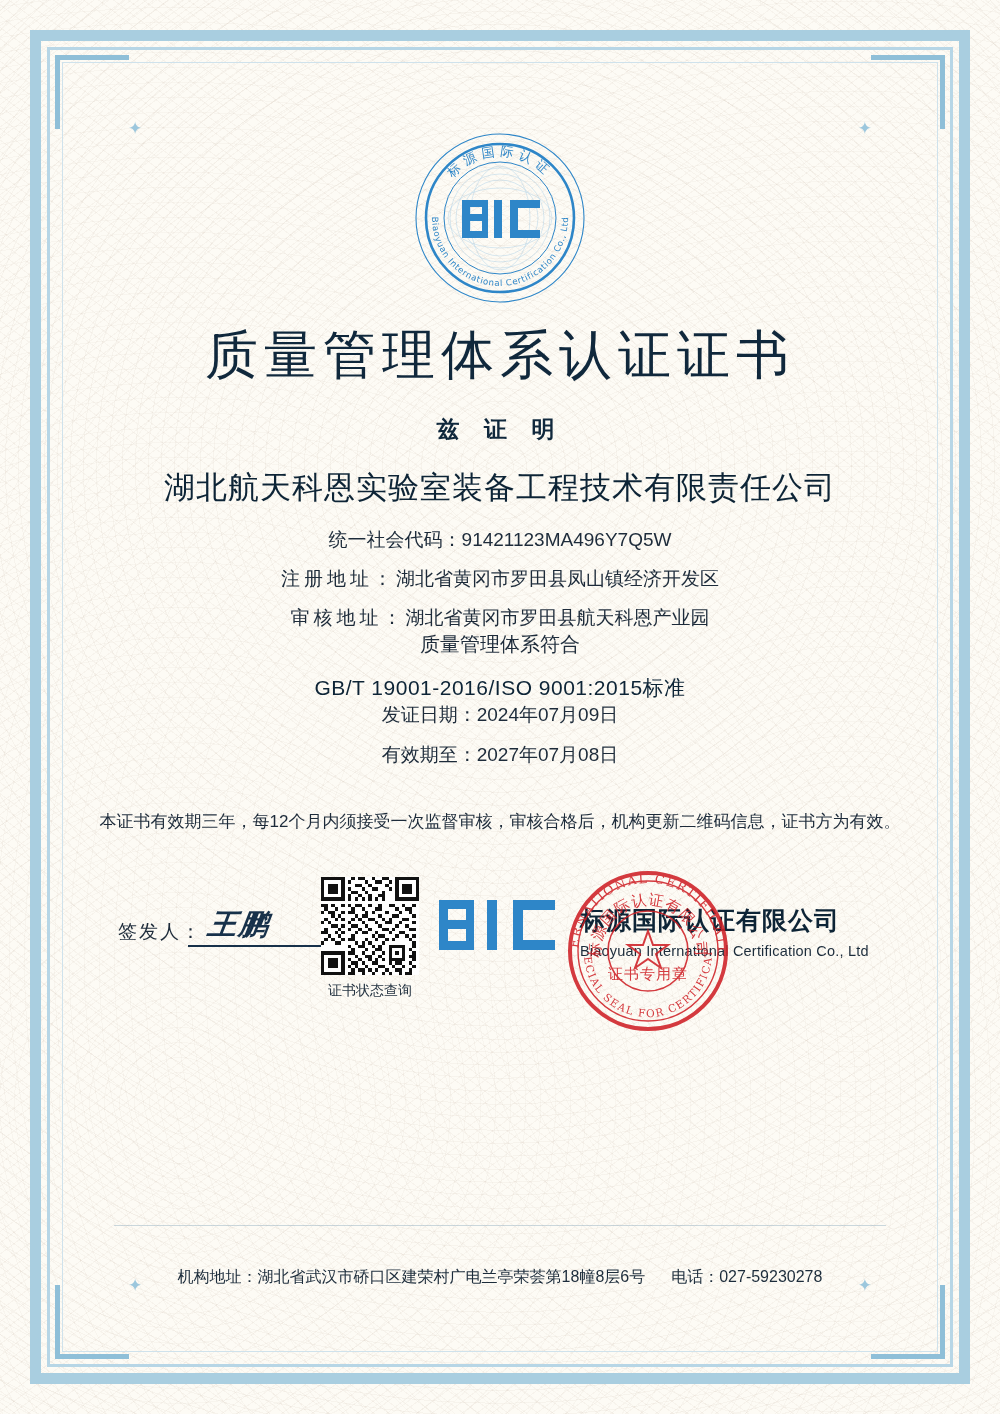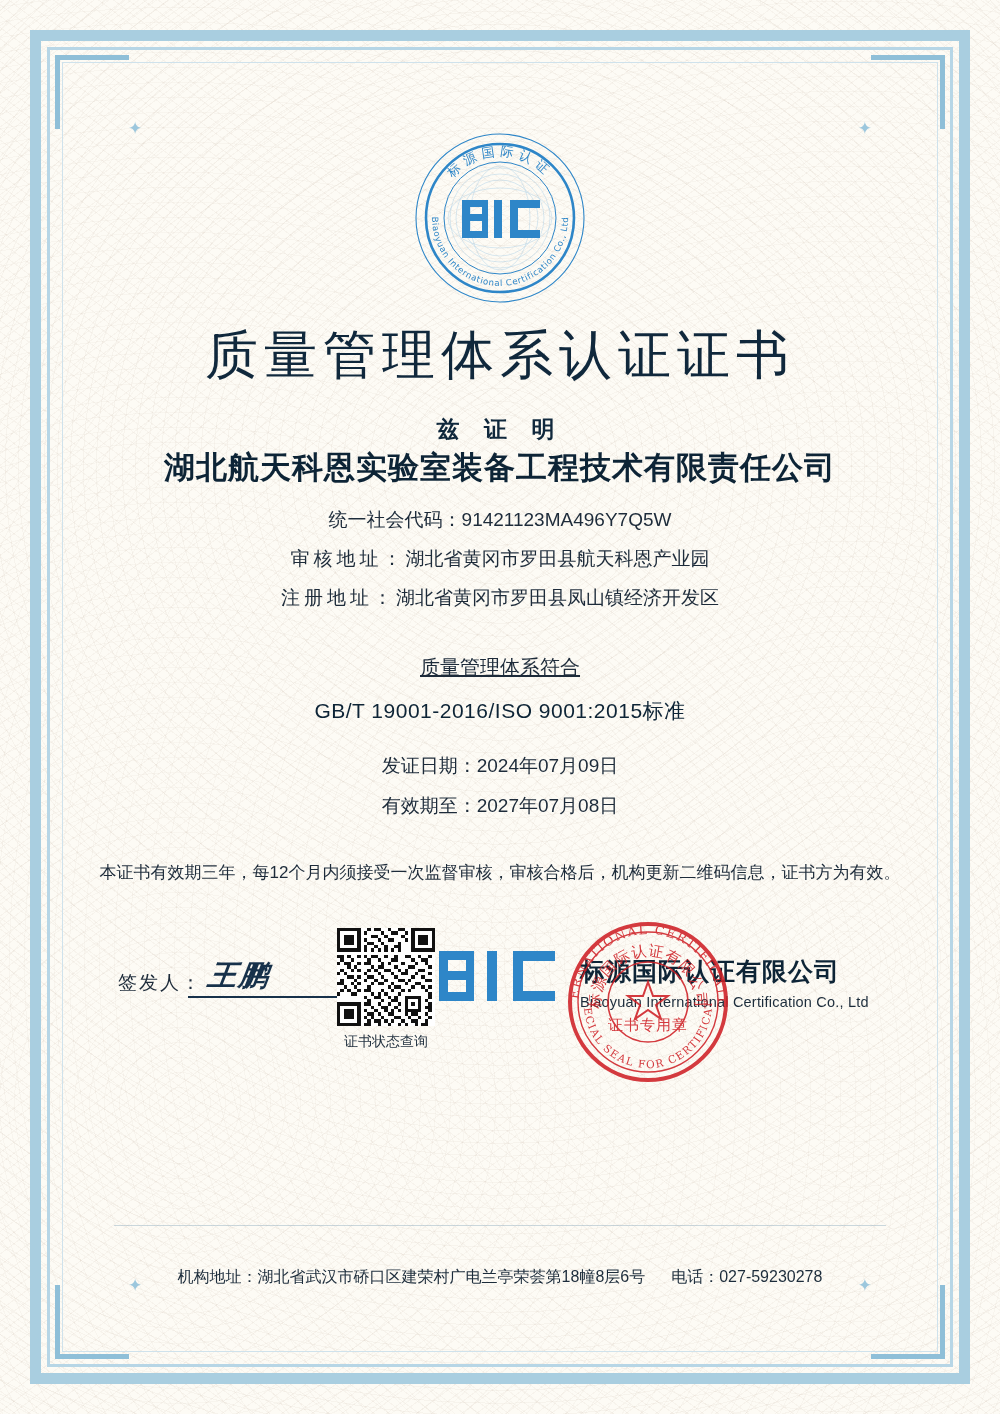--- a/index.html
+++ b/index.html
@@ -119,54 +119,51 @@
     letter-spacing: .5px;
   }
   .hereby {
     margin-top: 22px;
     font-size: 23px;
     font-weight: bold;
     letter-spacing: 9px;
     color: #10283c;
   }
   .company {
-    margin-top: 2px;
+    margin-top: 22px;
     font-size: 31px;
-    font-weight: bold;
+    font-weight: normal;
     letter-spacing: 1px;
     color: #0d2436;
   }
   .code-line {
     margin-top: 18px;
     font-size: 19px;
   }
   .addr-line {
     margin-top: 13px;
     font-size: 19px;
   }
   .addr-line .lbl { letter-spacing: 4px; }
 
   .conform {
-    margin-top: 43px;
     font-size: 20px;
-    text-decoration: underline;
   }
   .standard {
     margin-top: 16px;
     font-size: 21px;
     font-weight: normal;
     letter-spacing: .5px;
     color: #0d2436;
   }
   .scope {
     margin-top: 40px;
     font-size: 18px;
   }
   .date-line {
-    margin-top: 28px;
     font-size: 19px;
   }
   .date-line.second { margin-top: 14px; }
   .note {
     margin-top: 42px;
     font-size: 17px;
     letter-spacing: 0px;
   }
 
   
@@ -196,21 +193,21 @@
   }
   .sig-underline {
     position: absolute;
     left: 108px; top: 86px;
     width: 178px; height: 2px;
     background: #17314a;
   }
 
   .qr-block {
     position: absolute;
-    left: 252px; top: 18px;
+    left: 236px; top: 18px;
     width: 108px;
     text-align: center;
   }
   .qr {
     width: 98px; height: 98px;
     margin: 0 auto;
     background: #fff;
   }
   .qr-cap {
     margin-top: 7px;
@@ -349,25 +346,25 @@
 
     <div class="hereby">兹 证 明</div>
 
     <div class="company">湖北航天科恩实验室装备工程技术有限责任公司</div>
 
     <div class="code-line">
       <span>统一社会代码：</span><span>91421123MA496Y7Q5W</span>
     </div>
 
     <div class="addr-line">
+      <span class="lbl">注册地址：</span><span>湖北省黄冈市罗田县凤山镇经济开发区</span>
+    </div>
+
+    <div class="addr-line">
       <span class="lbl">审核地址：</span><span>湖北省黄冈市罗田县航天科恩产业园</span>
-    </div>
-
-    <div class="addr-line">
-      <span class="lbl">注册地址：</span><span>湖北省黄冈市罗田县凤山镇经济开发区</span>
     </div>
 
     <div class="conform">质量管理体系符合</div>
     <div class="standard">GB/T 19001-2016/ISO 9001:2015标准</div>
 
 
     <div class="date-line">
       <span>发证日期：</span><span>2024年07月09日</span>
     </div>
     <div class="date-line second">

